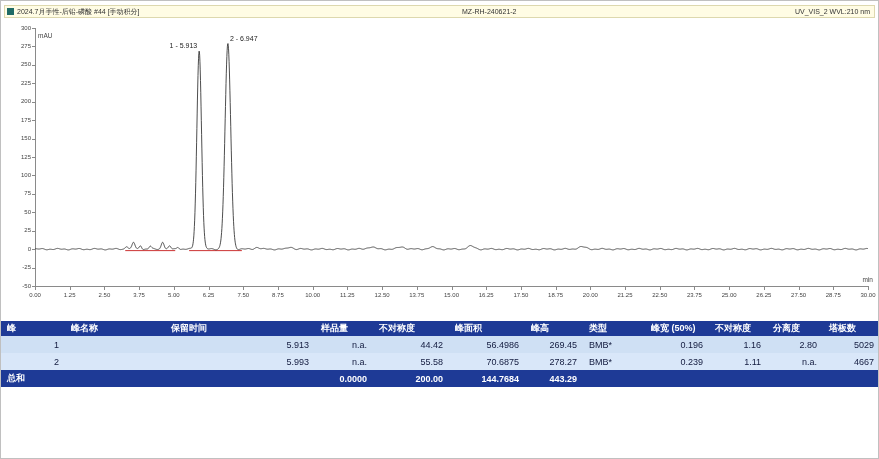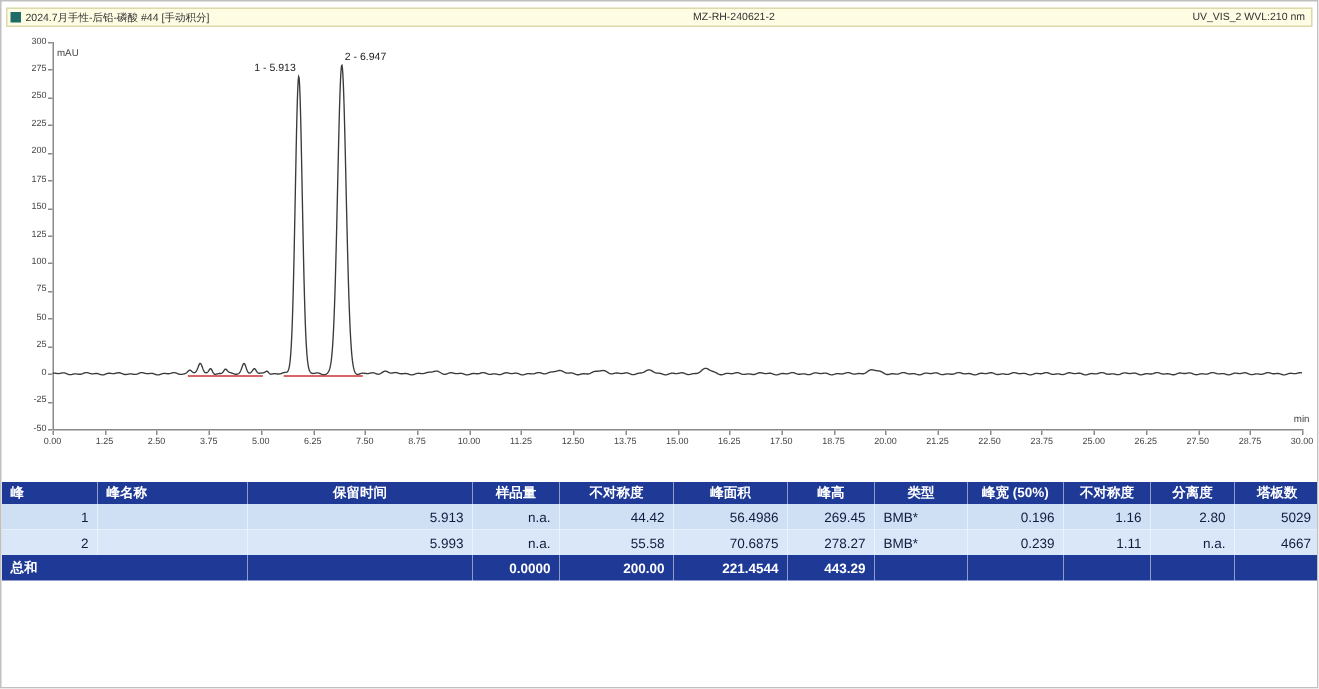--- a/index.html
+++ b/index.html
@@ -29,21 +29,21 @@
   .peak-label{position:absolute;font-size:7px;color:#222;white-space:nowrap;}
 
   
   .results{position:absolute;left:0;top:320px;width:879px;border-collapse:collapse;table-layout:fixed;font-size:9px;}
   .results th,.results td{padding:0 6px;overflow:hidden;white-space:nowrap;box-sizing:border-box;}
   .results thead th{background:var(--navy);color:#fff;font-weight:bold;height:15px;font-size:9px;}
   .results tbody td{height:17px;color:#121a3e;}
   .results tr.r0 td{background:var(--row);}
   .results tr.r1 td{background:var(--rowalt);}
   .results tr.sum td{background:var(--navy);color:#fff;font-weight:bold;height:17px;}
-  .al{text-align:left;} .ar{text-align:right;} .ac{text-align:center;}
+  .al{text-align:left;} .ar{text-align:right;} .ac{text-align:left;}
 </style>
 </head>
 <body>
 
 <div class="screen">
 
   <div class="titlebar">
     <span class="tleft">
       <span class="wicon"></span>
       <span>2024.7月手性-后铅-磷酸 #44 [手动积分]</span>
@@ -206,21 +206,21 @@
           <td class="ar">0.239</td>
           <td class="ar">1.11</td>
           <td class="ar">n.a.</td>
           <td class="ar">4667</td>
         </tr>
         <tr class="sum">
           <td colspan="2" class="al">总和</td>
           <td class="ar"></td>
           <td class="ar">0.0000</td>
           <td class="ar">200.00</td>
-          <td class="ar">221.4544</td>
+          <td class="ar">144.7684</td>
           <td class="ar">443.29</td>
           <td class="al"></td>
           <td class="ar"></td>
           <td class="ar"></td>
           <td class="ar"></td>
           <td class="ar"></td>
         </tr>
       </tbody>
   </table>
 

